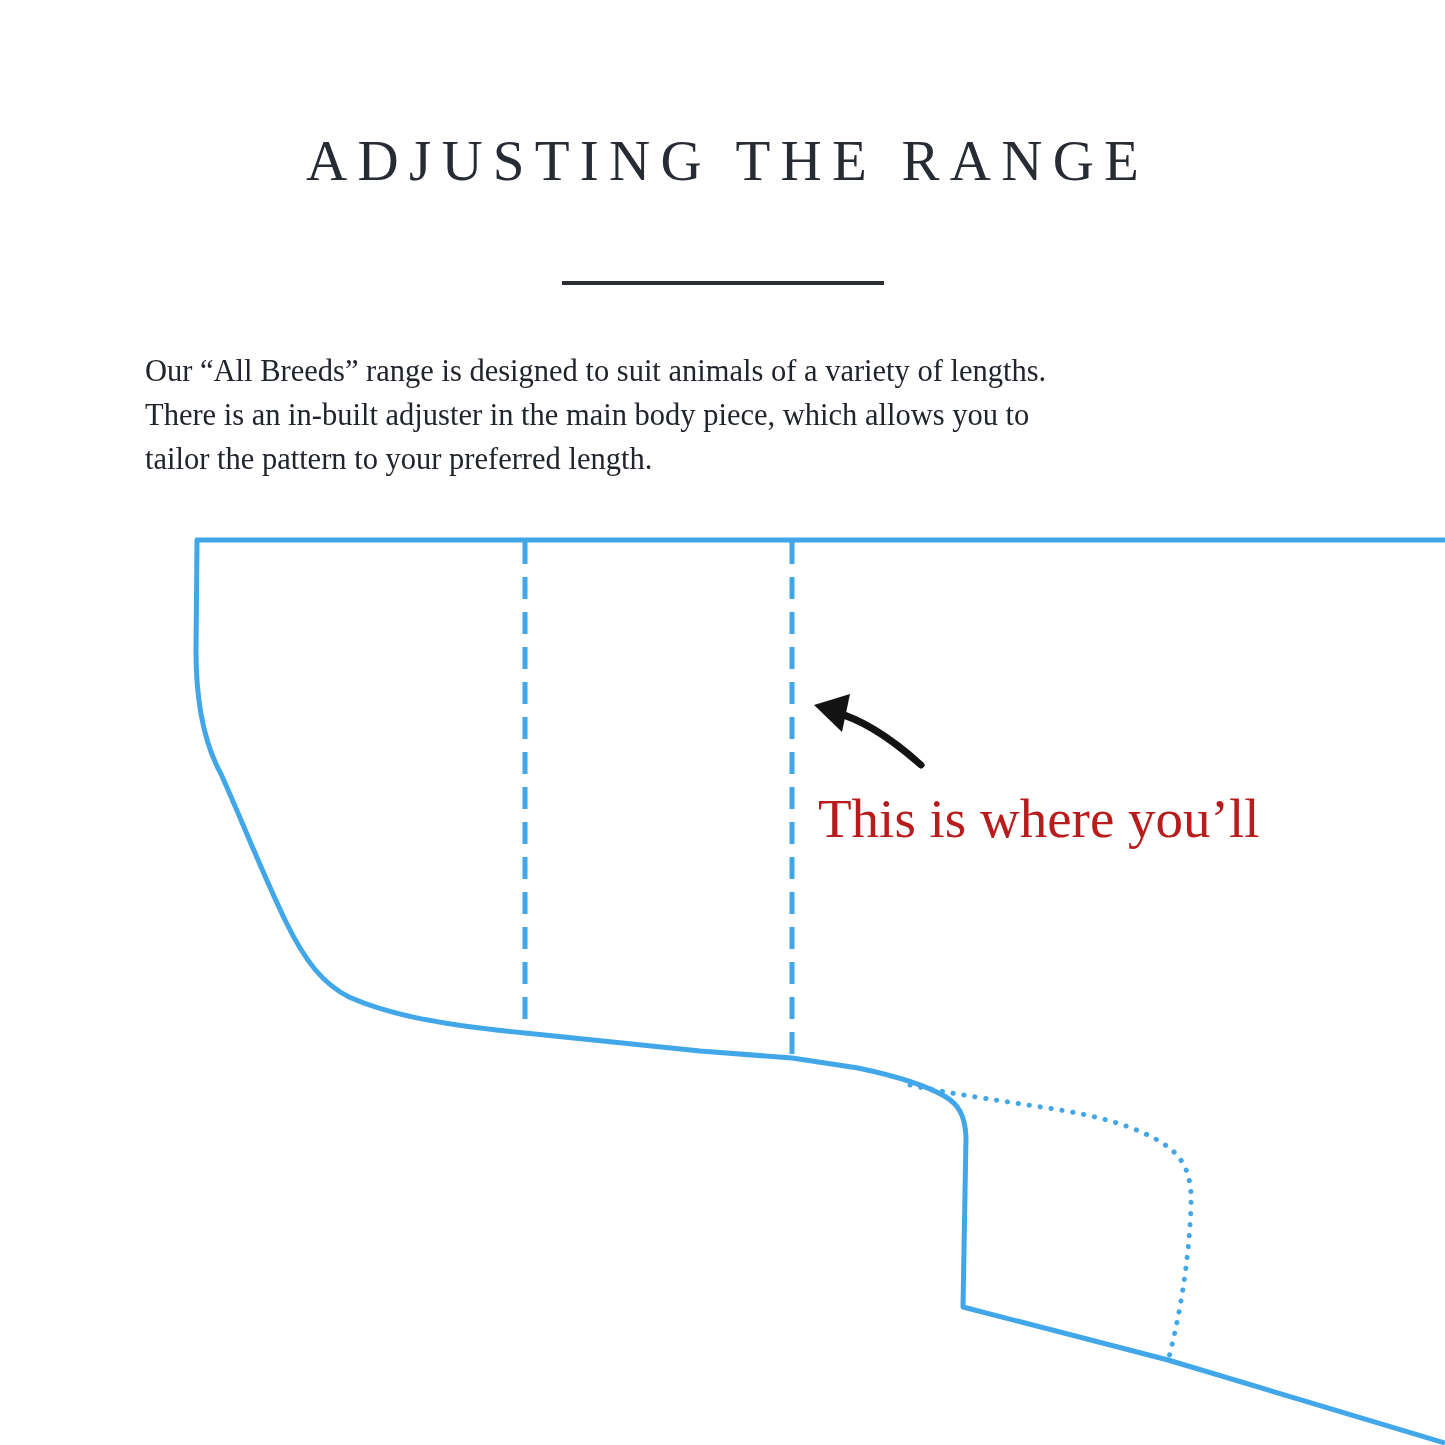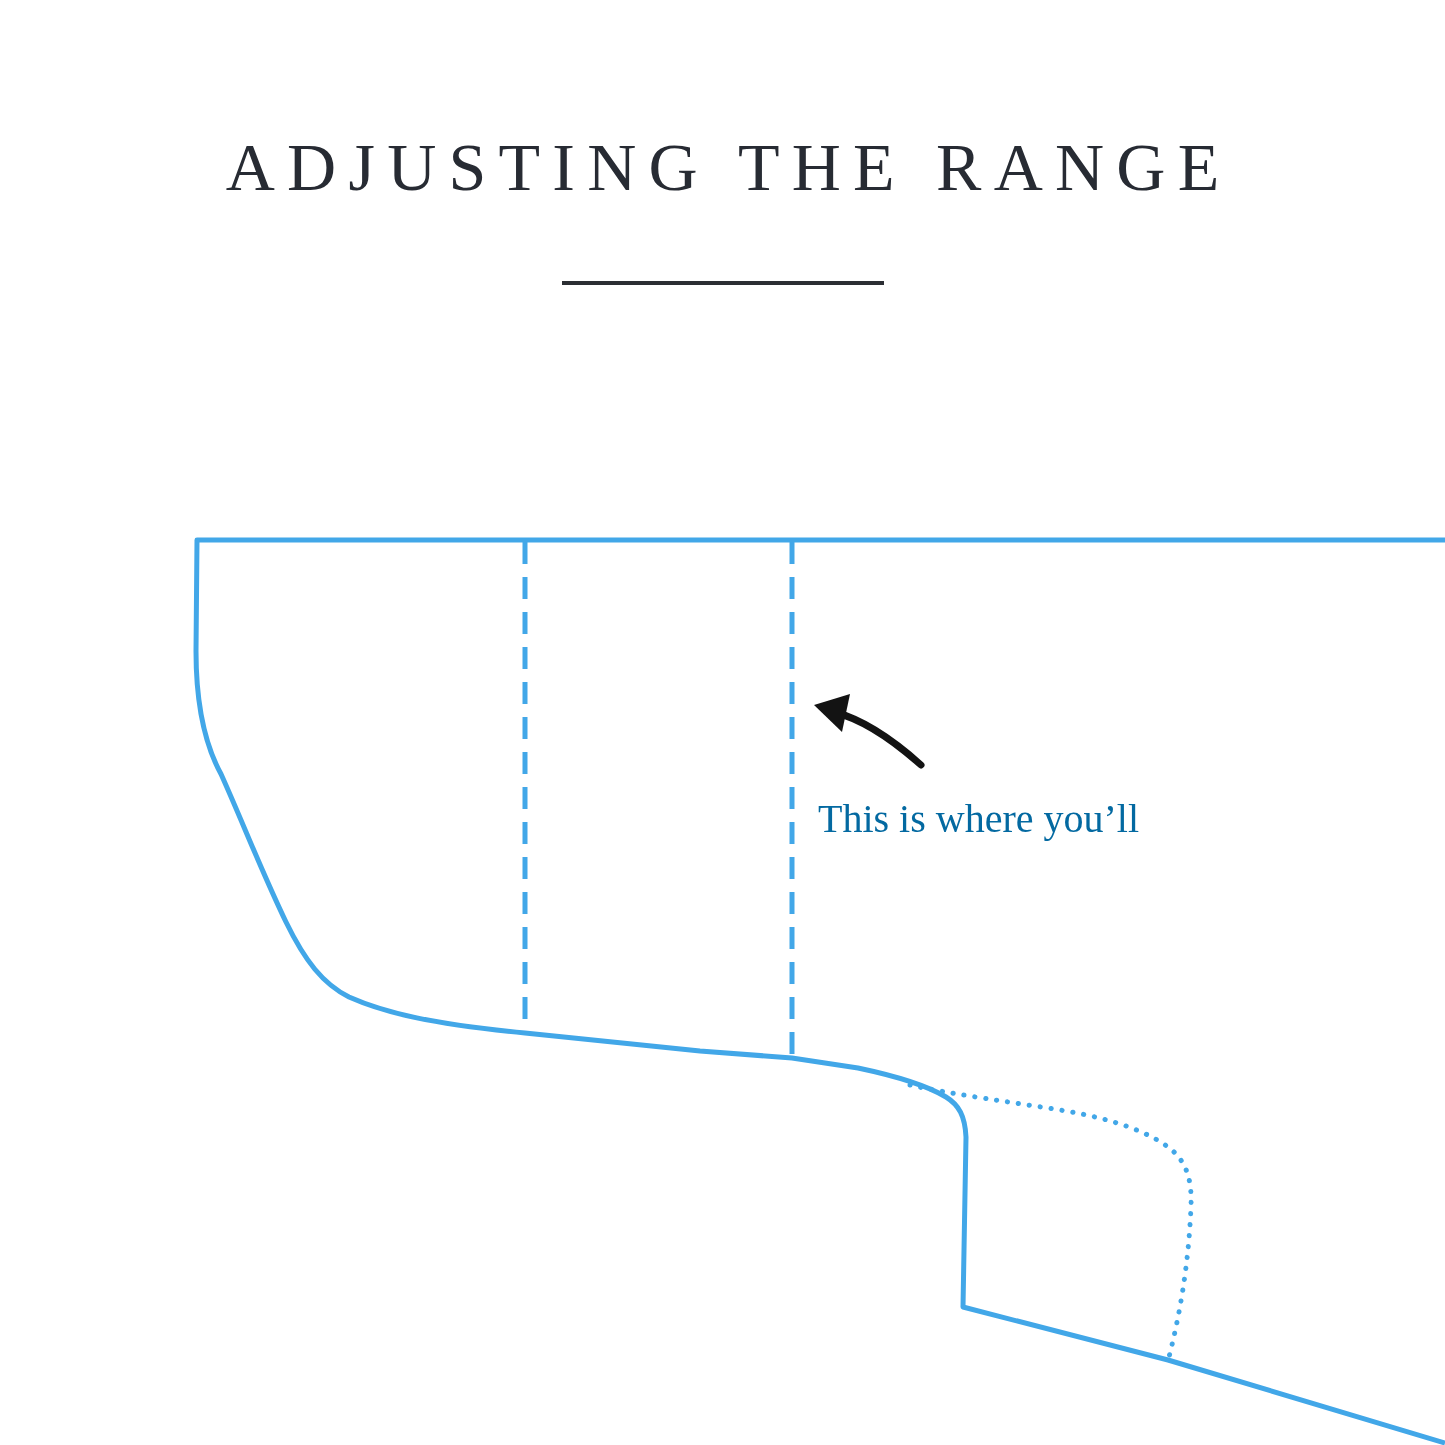--- a/index.html
+++ b/index.html
@@ -3,48 +3,53 @@
 <meta charset="utf-8">
 <style>
   html,body{margin:0;padding:0;background:#ffffff;}
   .canvas{
     position:relative;width:1445px;height:1445px;overflow:hidden;
     background:#ffffff;color:#23272e;
     font-family:"Liberation Serif","DejaVu Serif",serif;
   }
   .title{
     position:absolute;top:128px;left:0;width:100%;margin:0;
-    text-align:center;font-size:68px;font-weight:normal;
+    text-align:center;font-size:57px;font-weight:normal;
     letter-spacing:.18em;text-indent:.18em;color:#272b33;
   }
   .divider{
     position:absolute;top:281px;left:50%;transform:translateX(-50%);
     width:322px;height:4px;background:#2b2e33;
   }
   .intro{
     position:absolute;left:145px;top:349px;
     font-size:30.5px;line-height:44px;color:#20242b;
   }
   .intro .line{display:block;white-space:nowrap;}
   .annotation{
     position:absolute;left:818px;top:786px;
-    font-size:40px;line-height:66px;color:#0369a1;
+    font-size:55px;line-height:66px;color:#b91c1c;
   }
   .annotation .line{display:block;white-space:nowrap;}
   .diagram{position:absolute;left:0;top:0;width:1445px;height:1445px;}
 </style>
 </head>
 <body>
 
 <main class="canvas">
 
   <h1 class="title">ADJUSTING THE RANGE</h1>
 
   <div class="divider"></div>
 
+  <div class="intro">
+    <span class="line">Our “All Breeds” range is designed to suit animals of a variety of lengths.</span>
+    <span class="line">There is an in-built adjuster in the main body piece, which allows you to</span>
+    <span class="line">tailor the pattern to your preferred length.</span>
+  </div>
 
   <svg class="diagram" viewBox="0 0 1445 1445" xmlns="http://www.w3.org/2000/svg">
 
     <path d="M 1445 540 L 197 540 L 196 651
              C 196 702 204 743 221 774
              C 243 823 261 870 286 922
              C 305 961 323 984 349 997
              C 385 1013 432 1024 525 1033
              L 700 1051 L 792 1058 L 858 1068
              C 896 1076 926 1085 946 1097

